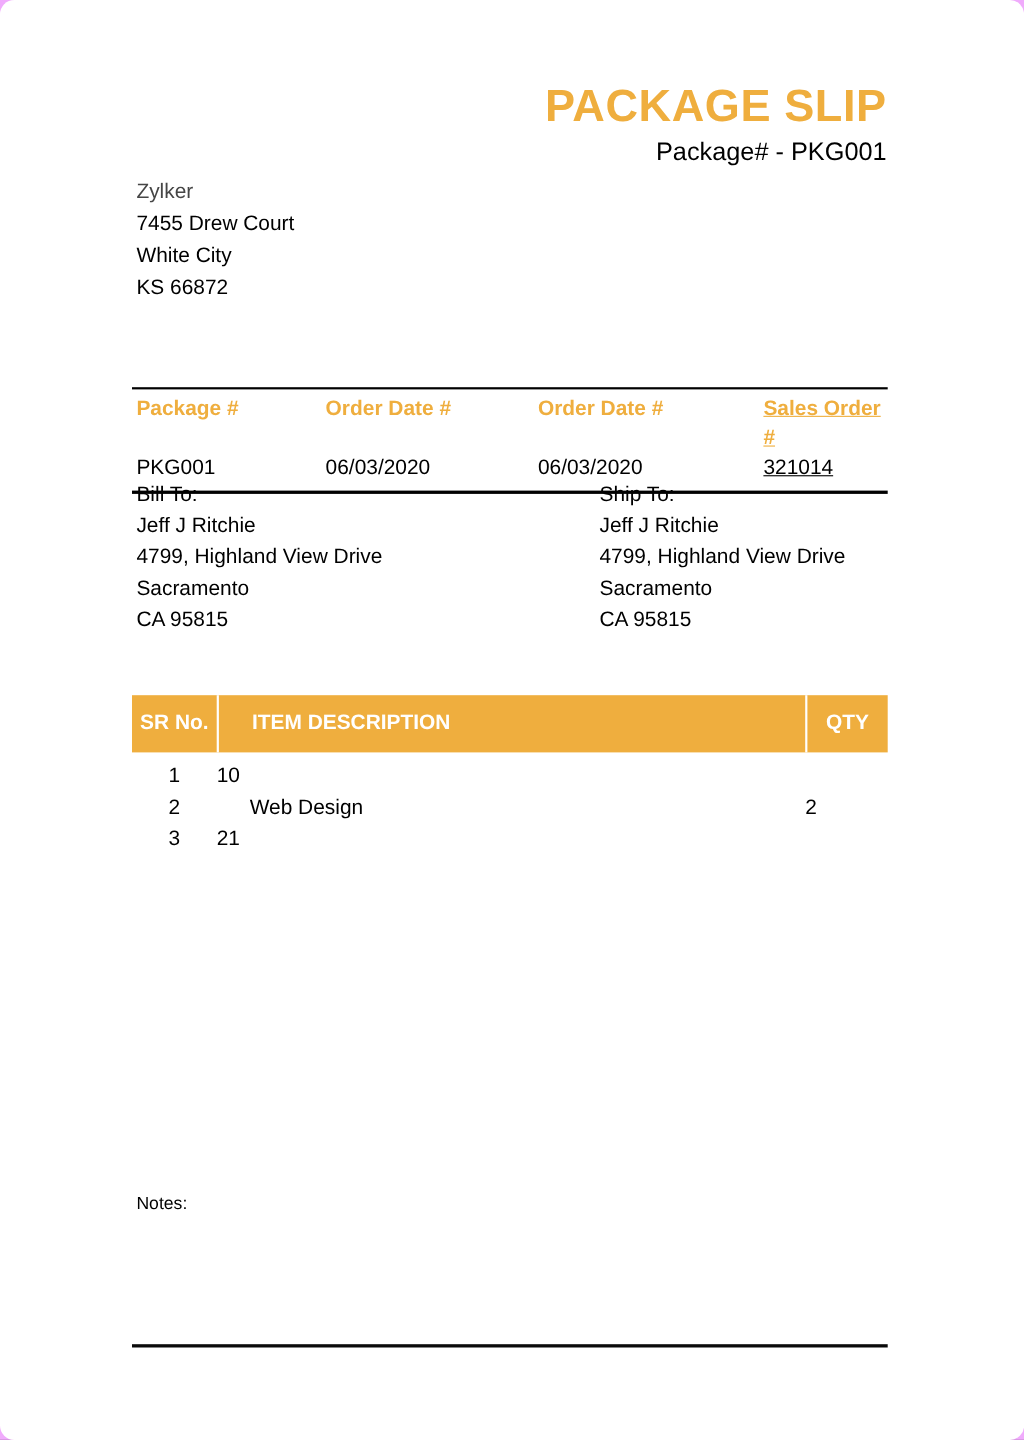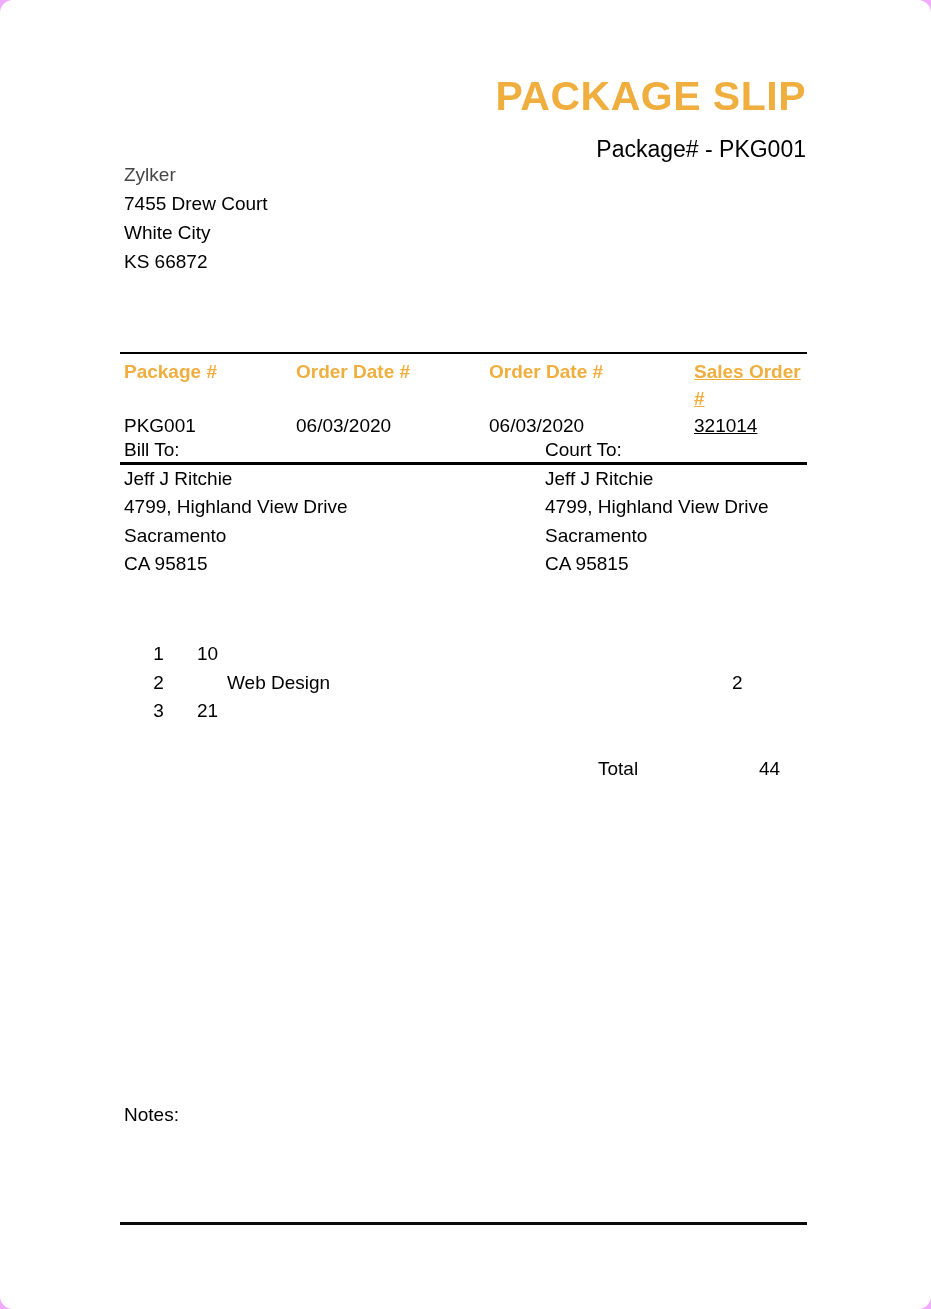--- a/index.html
+++ b/index.html
@@ -26,21 +26,21 @@
   .doc-header{
     position:absolute;top:74px;right:125px;
     text-align:right;
   }
   .doc-title{
     font-size:41px;line-height:44px;font-weight:bold;
     color:var(--accent);
     letter-spacing:0.5px;
   }
   .doc-subtitle{
-    margin-top:18px;
+    margin-top:6px;
     font-size:23px;line-height:26px;
     color:var(--body-text);
   }
   
   .company{
     position:absolute;left:124px;top:160px;
     font-size:19px;line-height:29px;
     color:var(--body-text);
   }
   .company .name{color:var(--company-name);}
@@ -55,21 +55,21 @@
   .summary-cell.c0{width:172px;}
   .summary-cell.c1{width:193px;}
   .summary-cell.c2{width:205px;}
   .summary-cell.c3{width:117px;text-decoration:underline;}
   .summary-row.head .summary-cell{
     font-weight:bold;color:var(--accent);
     padding-top:4px;
   }
   .summary-row.vals .summary-cell{
     color:var(--body-text);
-    padding-bottom:23px;
+    padding-bottom:7px;
   }
   
   .address{
     position:absolute;top:436px;
     font-size:19px;line-height:28.6px;
     color:var(--body-text);
   }
   .address.bill{left:124px;}
   .address.ship{left:545px;}
   
@@ -95,21 +95,21 @@
   .item-row .cell-qty{width:75px;text-align:left;}
   .total-row{
     position:relative;margin-top:29px;height:28px;
     font-size:19px;line-height:28px;color:var(--body-text);
   }
   .total-label{position:absolute;left:478px;}
   .total-value{position:absolute;left:612px;width:75px;text-align:center;}
   
   .notes-label{
     position:absolute;left:124px;top:1084px;
-    font-size:19px;line-height:22px;color:var(--body-text);margin-top:20px;
+    font-size:16px;line-height:22px;color:var(--body-text);
   }
   .bottom-rule{
     position:absolute;left:120px;top:1222px;
     width:687px;height:3px;background:#0a0a0a;
   }
 </style>
 </head>
 <body>
 
 <div class="viewport">
@@ -144,47 +144,48 @@
 
     <div class="address bill">
       <div>Bill To:</div>
       <div>Jeff J Ritchie</div>
       <div>4799, Highland View Drive</div>
       <div>Sacramento</div>
       <div>CA 95815</div>
     </div>
 
     <div class="address ship">
-      <div>Court To:</div>
+      <div>Ship To:</div>
       <div>Jeff J Ritchie</div>
       <div>4799, Highland View Drive</div>
       <div>Sacramento</div>
       <div>CA 95815</div>
     </div>
 
     <div class="items">
+      <div class="items-header">
+        <div class="cell col-sr">SR No.</div>
+        <div class="cell col-desc">ITEM DESCRIPTION</div>
+        <div class="cell col-qty">QTY</div>
+      </div>
       <div class="items-body">
         <div class="item-row">
           <div class="cell-sr">1</div>
           <div class="cell-qty">10</div>
         </div>
         <div class="item-row">
           <div class="cell-sr">2</div>
           <div class="cell-desc">Web Design</div>
           <div class="cell-qty">2</div>
         </div>
         <div class="item-row">
           <div class="cell-sr">3</div>
           <div class="cell-qty">21</div>
         </div>
       </div>
-      <div class="total-row">
-        <span class="total-label">Total</span>
-        <span class="total-value">44</span>
-      </div>
     </div>
 
     <div class="notes-label">Notes:</div>
 
     <div class="bottom-rule"></div>
 
   </div>
 </div>
 
 </body></html>

